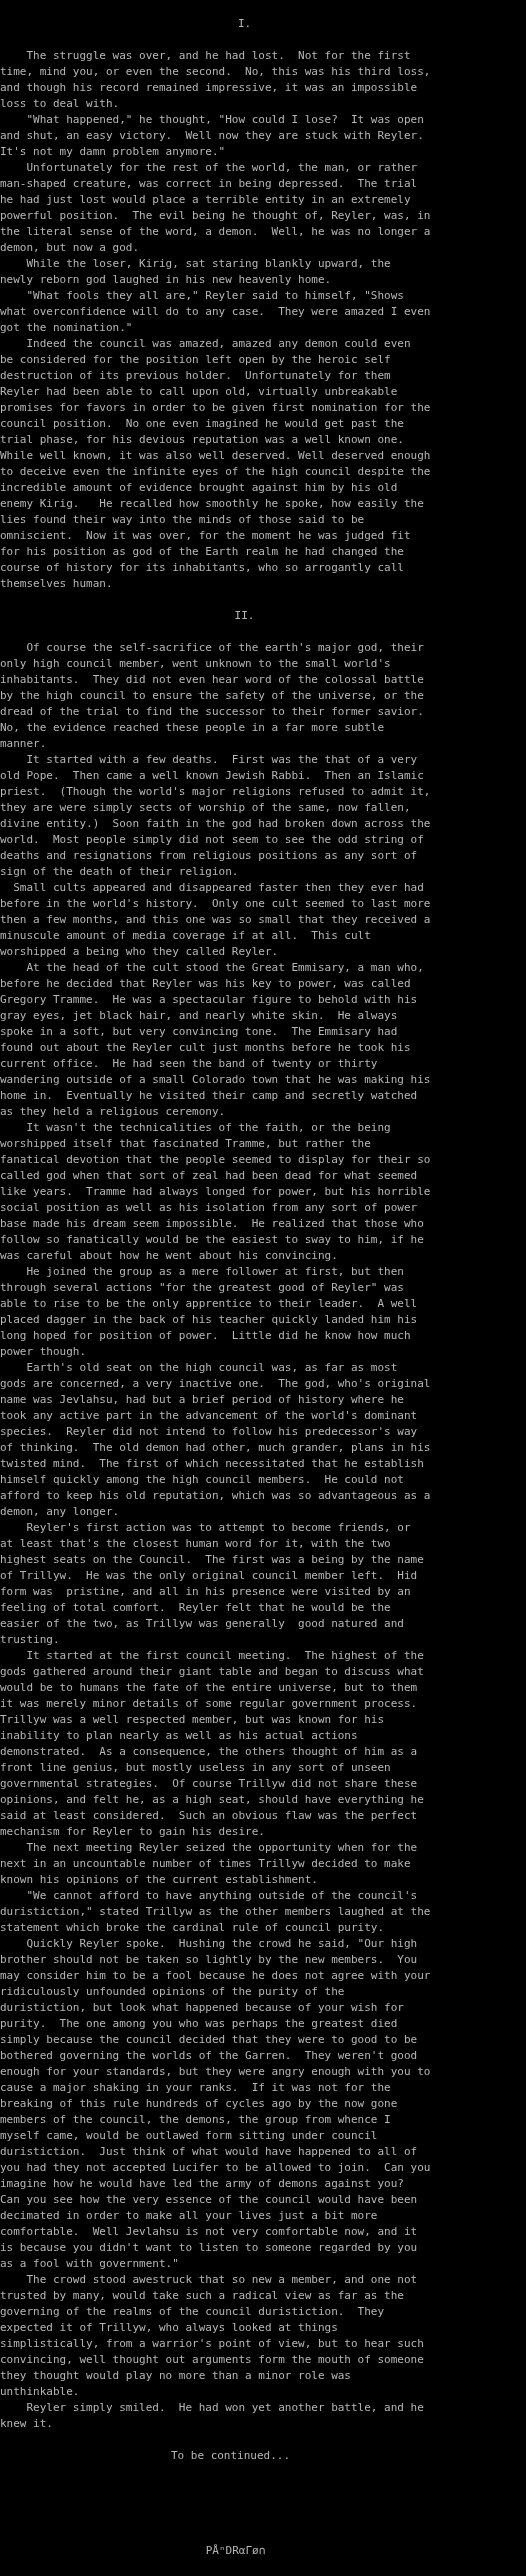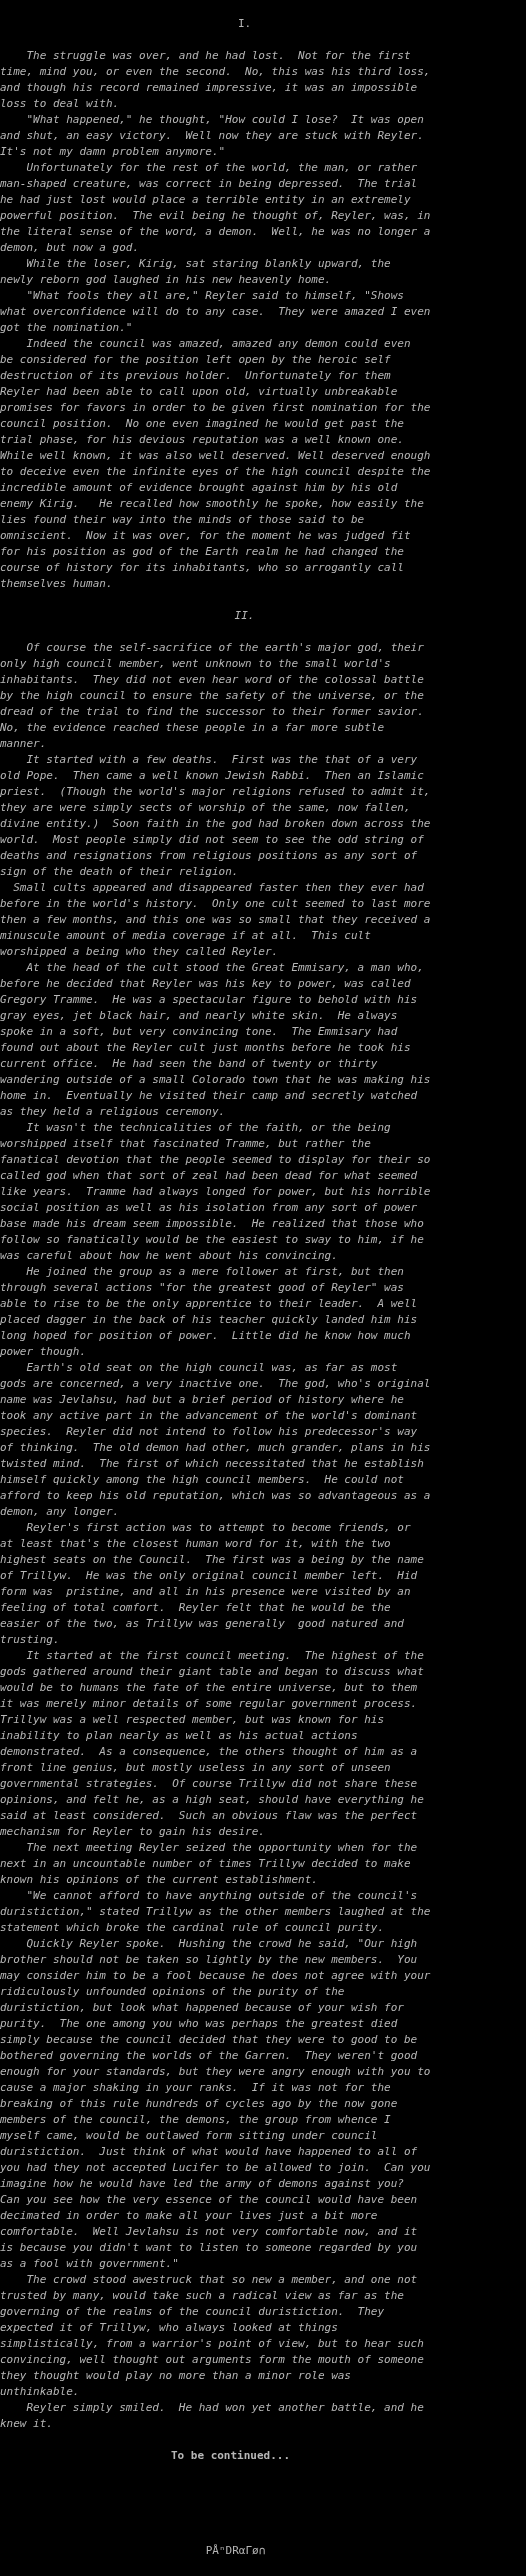--- a/index.html
+++ b/index.html
@@ -16,35 +16,33 @@
     background: #000000;
     color: #b6b6b6;
     font-size: 11px;
     line-height: 16px;
     padding-top: 16px;
   }
   .screen pre { font: inherit; color: inherit; }
   pre.body-text {
     white-space: pre;
     margin: 0;
-    font-style: italic;
   }
   .heading {
     width: 489px;
     text-align: center;
     white-space: pre;
     margin-bottom: 16px;
   }
-  .heading.later { margin-top: 16px; font-style: italic; }
+  .heading.later { margin-top: 16px; }
   .ending {
     width: 461px;
     text-align: center;
     white-space: pre;
     margin-top: 16px;
-    font-weight: bold;
   }
   .footer {
     width: 471px;
     text-align: center;
     white-space: pre;
     margin-top: 47px;
   }
 </style>
 </head>
 <body>

